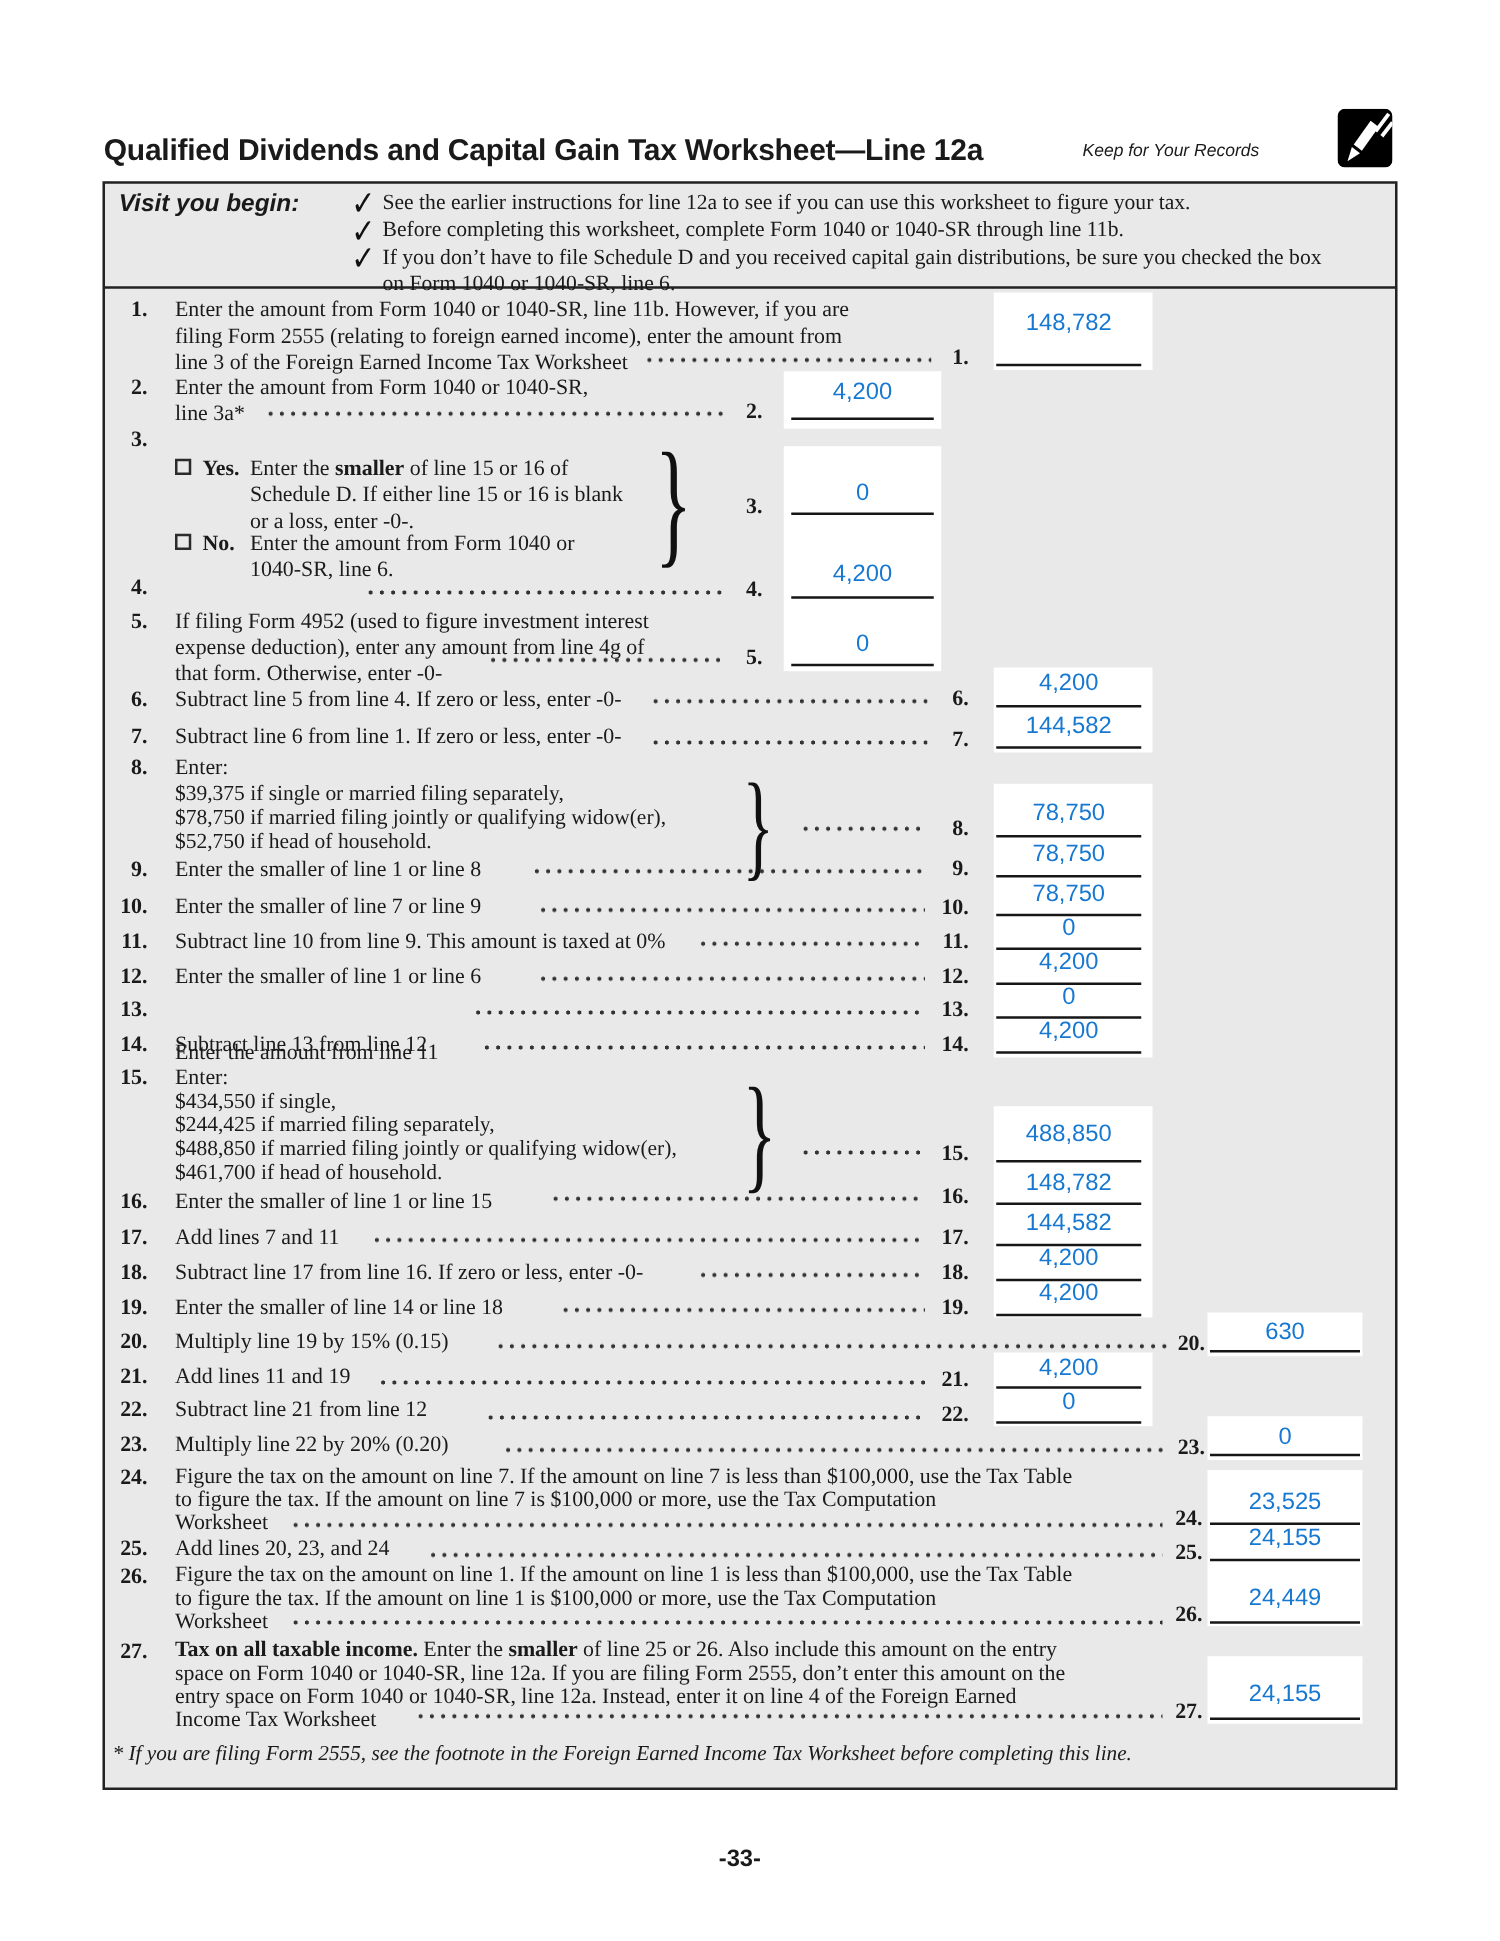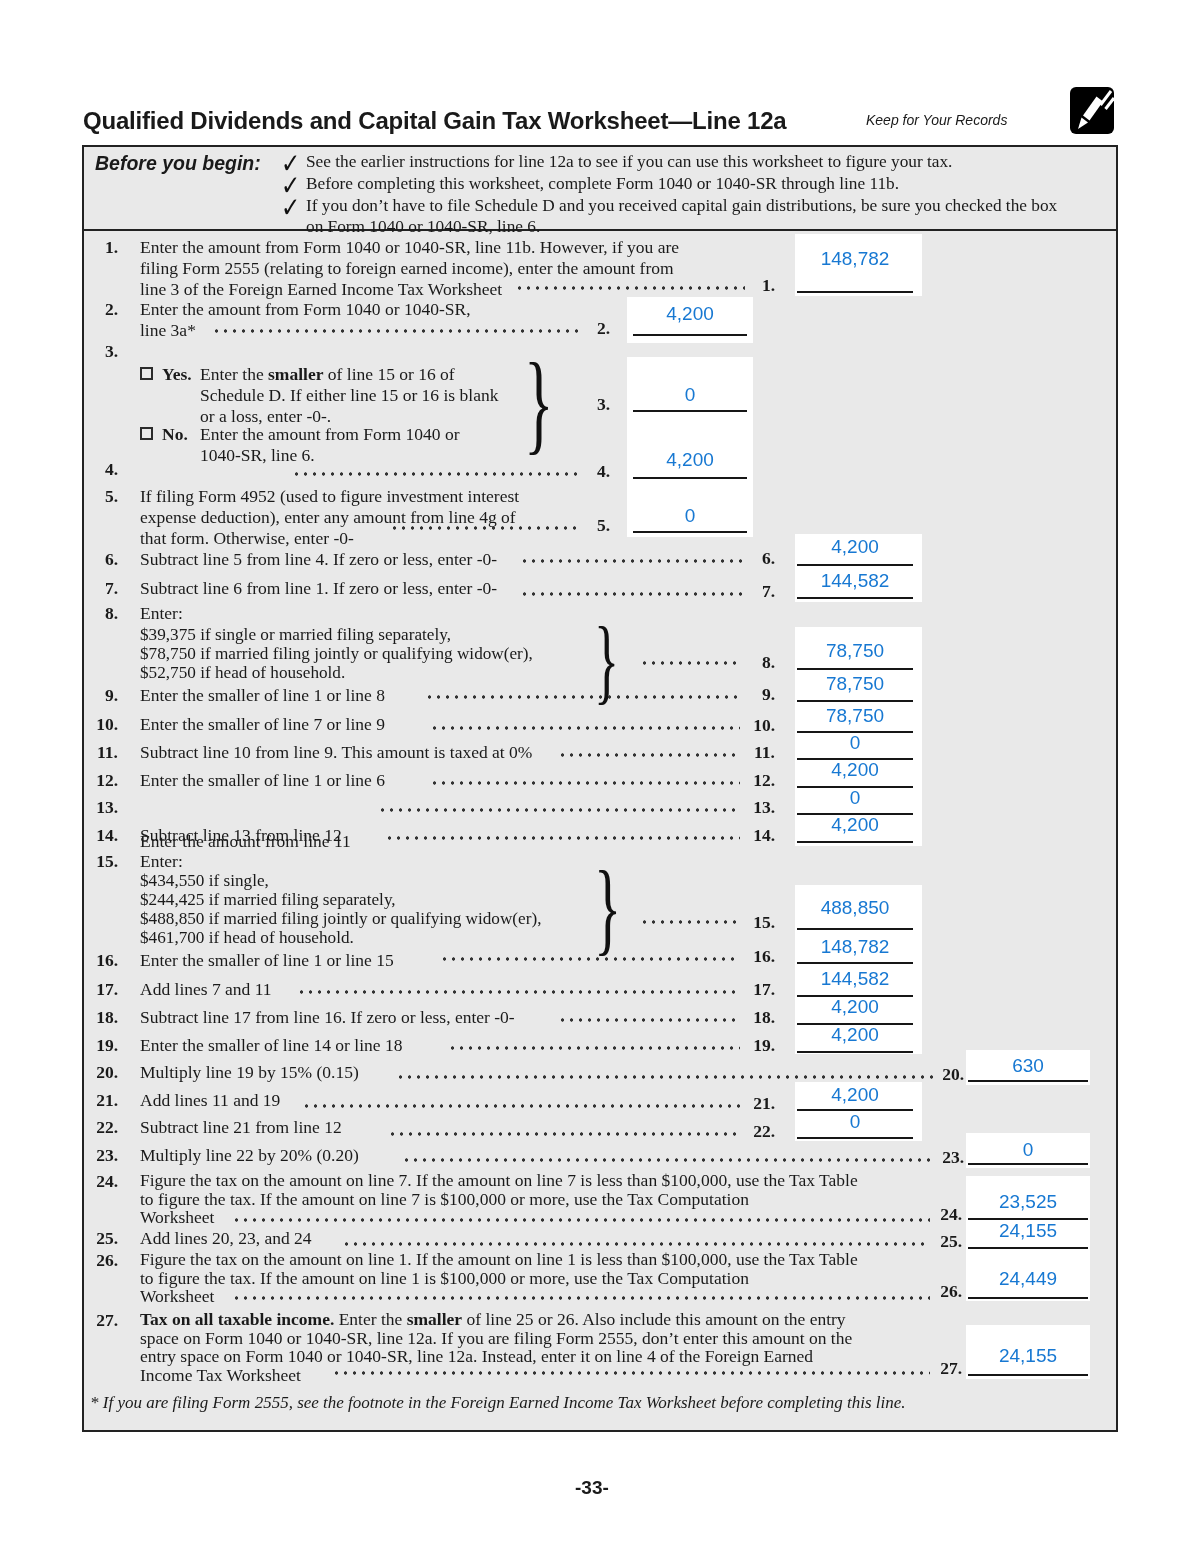--- a/index.html
+++ b/index.html
@@ -45,21 +45,21 @@
       <g stroke="#fff" stroke-width="3" fill="none">
         <path d="M30.5 18 L41 4"></path>
         <path d="M35.5 22 L44 11"></path>
       </g>
     </svg>
   </div>
 
   <div class="abs sheet" style="left:82px;top:145px;width:1036px;height:1287px"></div>
   <div class="abs divider" style="left:84px;top:229px;width:1032px"></div>
 
-  <div class="abs byb" style="left:95px;top:152px">Before you begin:</div>
+  <div class="abs byb" style="left:95px;top:152px">Visit you begin:</div>
   <div class="abs chk" style="left:281px;top:148px">✓</div>
   <div class="abs chk" style="left:281px;top:170px">✓</div>
   <div class="abs chk" style="left:281px;top:192px">✓</div>
   <div class="abs ci" style="left:306px;top:151px;width:812px">See the earlier instructions for line 12a to see if you can use this worksheet to figure your tax.</div>
   <div class="abs ci" style="left:306px;top:173px;width:812px">Before completing this worksheet, complete Form 1040 or 1040-SR through line 11b.</div>
   <div class="abs ci" style="left:306px;top:195px;width:815px">If you don’t have to file Schedule D and you received capital gain distributions, be sure you checked the box
 on Form 1040 or 1040-SR, line 6.</div>
 
   <div class="abs wb" style="left:795px;top:234px;width:127px;height:62px"></div>
   <div class="abs wb" style="left:627px;top:297px;width:126px;height:46px"></div>

